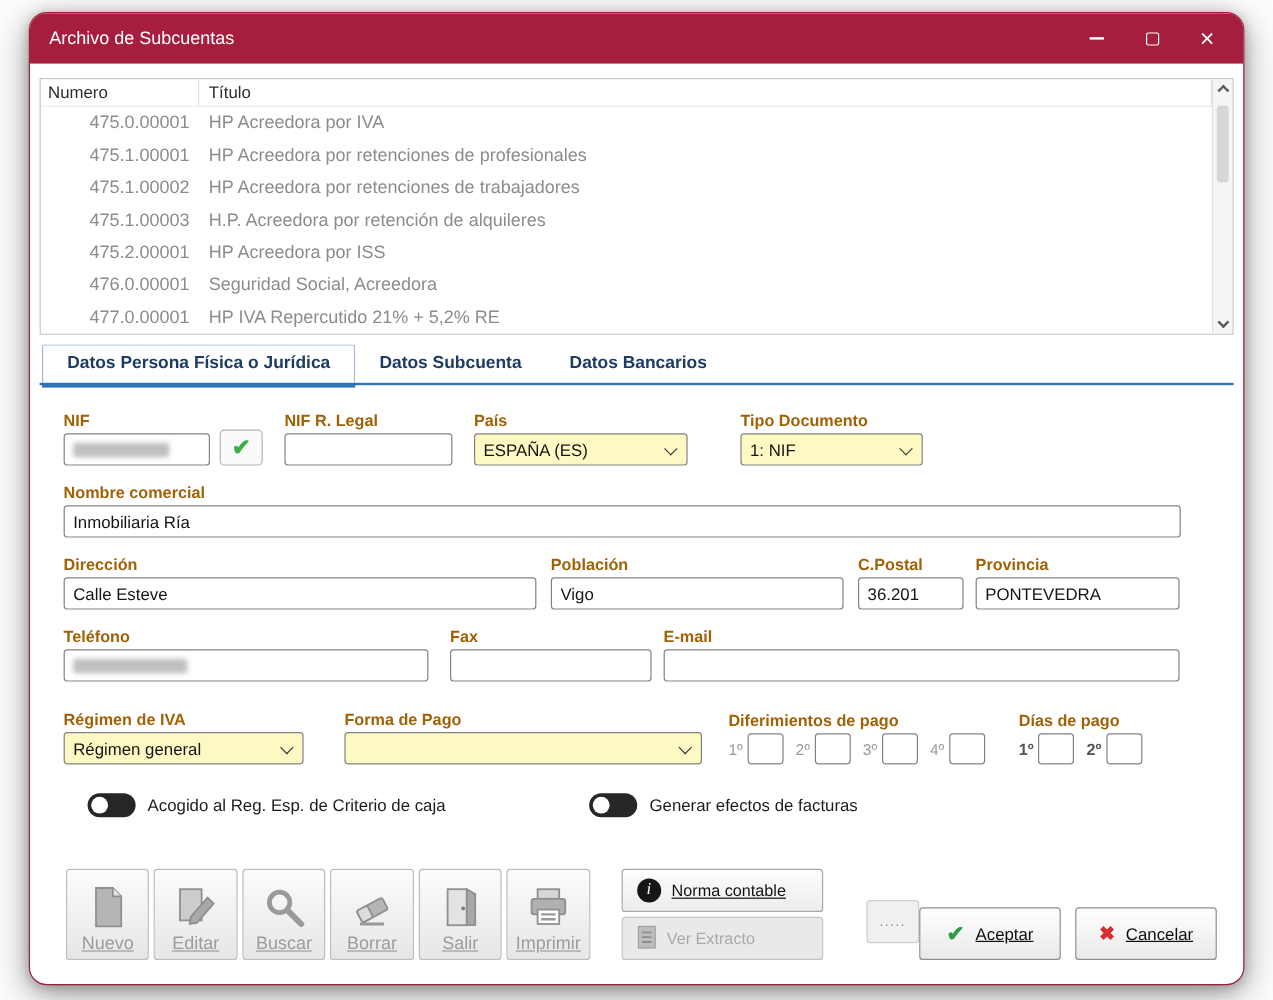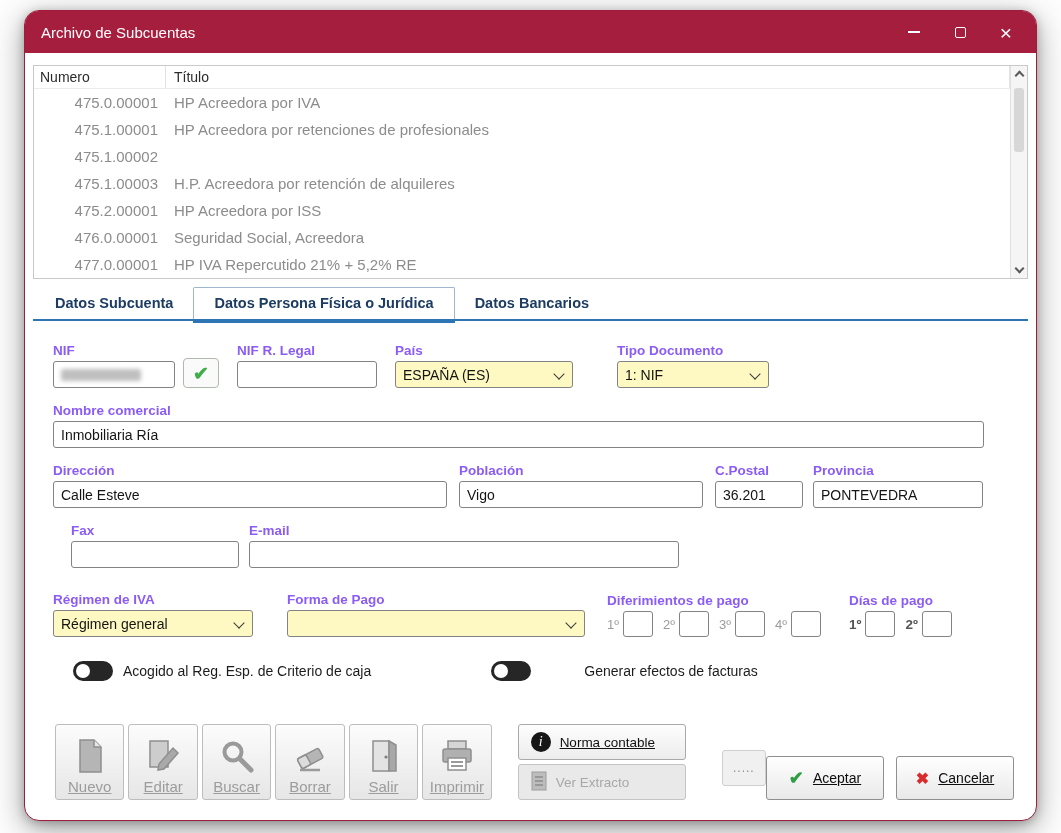--- a/index.html
+++ b/index.html
@@ -35,21 +35,21 @@
   
   .tabstrip { margin:8px 8px 0 8px; display:flex; align-items:flex-end; border-bottom:2px solid #2e75b6; padding-left:2px; }
   .tab { padding:7px 20px 8px 20px; font-weight:bold; font-size:14.5px; color:#1c3c64; cursor:default; white-space:nowrap; }
   .tab.active { border:1px solid #9fb6cf; border-bottom:none; position:relative; background:#fff; border-radius:2px 2px 0 0; }
   .tab.active::after { content:""; position:absolute; left:-1px; right:-1px; bottom:-4px; height:4px; background:#2e75b6; }
 
   
   .form { padding:22px 52px 0 28px; }
   .frow { display:flex; align-items:flex-end; margin-bottom:15px; }
   .field { display:flex; flex-direction:column; }
-  .field > label, .grp-label { font-size:13.5px; font-weight:bold; color:#8b5cf6; margin-bottom:3px; white-space:nowrap; }
+  .field > label, .grp-label { font-size:13.5px; font-weight:bold; color:#a16207; margin-bottom:3px; white-space:nowrap; }
   .input { height:27px; border:1px solid #838383; border-radius:3px; background:#fff; font-size:14px;
            color:#141414; padding:0 7px; width:100%; font-family:inherit; }
   div.input { display:flex; align-items:center; }
   .select { height:27px; border:1px solid #838383; border-radius:3px; background:#fef9c3; position:relative;
             display:flex; align-items:center; font-size:14px; color:#141414; padding:0 26px 0 7px; }
   .chevron { position:absolute; right:9px; top:8px; width:8px; height:8px; border:solid #3a3a3a; border-width:0 1.8px 1.8px 0; transform:rotate(45deg); }
   .redact { height:12px; background:#bfbfbf; border-radius:2px; filter:blur(2px); }
   .r80 { width:80px; } .r95 { width:95px; }
   .checkbtn { width:36px; height:30px; margin-left:8px; border:1px solid #b0b9ae; border-radius:4px;
               background:#fafafa; display:flex; align-items:center; justify-content:center;
@@ -62,21 +62,21 @@
   .minirow { display:flex; align-items:center; }
   .mini-label { font-size:13px; color:#9b9b9b; margin:0 4px 0 10px; }
   .mini-label.first { margin-left:0; }
   .mini-label.bold { font-weight:bold; color:#555; font-size:13.5px; }
   .input.mini { width:30px; height:26px; padding:0 4px; }
   .toggles { margin-top:24px; display:flex; align-items:center; }
   .toggle-wrap { display:flex; align-items:center; cursor:pointer;padding-left:20px; }
   .toggle { width:40px; height:20px; border-radius:11px; background:#262626; position:relative; flex:none; }
   .knob { position:absolute; left:3px; top:3px; width:14px; height:14px; border-radius:50%; background:#fff; }
   .toggle-label { margin-left:10px; font-size:14px; color:#1c1c1c; white-space:nowrap; }
-  .toggle-wrap.second { margin-left:100px;gap:43px; }
+  .toggle-wrap.second { margin-left:100px; }
 
   
   .bottombar { position:absolute; left:0; right:0; bottom:0; padding:0 22px 20px 30px; display:flex; align-items:flex-end; }
   .bigbtn { width:72px; height:76px; margin-right:4px; background:linear-gradient(#fcfcfc,#e6e6e6);
             border:1px solid #bdbdbd; border-radius:3px; display:flex; flex-direction:column; align-items:center;
             justify-content:flex-end; padding-bottom:4px; gap:1px; font-family:inherit; cursor:default; }
   .bicon { height:42px; display:flex; align-items:center; justify-content:center; }
   .blabel { font-size:15px; color:#9c9c9c; text-decoration:underline; }
   .stack { margin-left:22px; display:flex; flex-direction:column; gap:4px; }
   .midbtn { width:168px; height:36px; border:1px solid #a9a9a9; border-radius:3px; background:linear-gradient(#fdfdfd,#ececec);
@@ -121,20 +121,21 @@
     <div class="list-row">
       <span class="cell-num">475.0.00001</span>
       <span class="cell-tit">HP Acreedora por IVA</span>
     </div>
     <div class="list-row">
       <span class="cell-num">475.1.00001</span>
       <span class="cell-tit">HP Acreedora por retenciones de profesionales</span>
     </div>
     <div class="list-row">
       <span class="cell-num">475.1.00002</span>
+      <span class="cell-tit">HP Acreedora por retenciones de trabajadores</span>
     </div>
     <div class="list-row">
       <span class="cell-num">475.1.00003</span>
       <span class="cell-tit">H.P. Acreedora por retención de alquileres</span>
     </div>
     <div class="list-row">
       <span class="cell-num">475.2.00001</span>
       <span class="cell-tit">HP Acreedora por ISS</span>
     </div>
     <div class="list-row">
@@ -146,25 +147,25 @@
       <span class="cell-tit">HP IVA Repercutido 21% + 5,2% RE</span>
     </div>
     <div class="scrollbar">
       <span class="chev up"></span>
       <div class="sb-thumb"></div>
       <span class="chev down"></span>
     </div>
   </div>
 
   <div class="tabstrip">
+    <div class="tab active">
+      <span>Datos Persona Física o Jurídica</span>
+    </div>
     <div class="tab">
       <span>Datos Subcuenta</span>
-    </div>
-    <div class="tab active">
-      <span>Datos Persona Física o Jurídica</span>
     </div>
     <div class="tab">
       <span>Datos Bancarios</span>
     </div>
   </div>
 
   <div class="form">
 
     <div class="frow">
       <div class="field w122">
@@ -216,20 +217,26 @@
         <label>C.Postal</label>
         <input class="input" value="36.201" style="">
       </div>
       <div class="field w170 ml10">
         <label>Provincia</label>
         <input class="input" value="PONTEVEDRA" style="">
       </div>
     </div>
 
     <div class="frow">
+      <div class="field w304">
+        <label>Teléfono</label>
+        <div class="input">
+          <span class="redact r95"></span>
+        </div>
+      </div>
       <div class="field w168 ml18">
         <label>Fax</label>
         <input class="input" value="" style="">
       </div>
       <div class="field w430 ml10">
         <label>E-mail</label>
         <input class="input" value="" style="">
       </div>
     </div>
 

